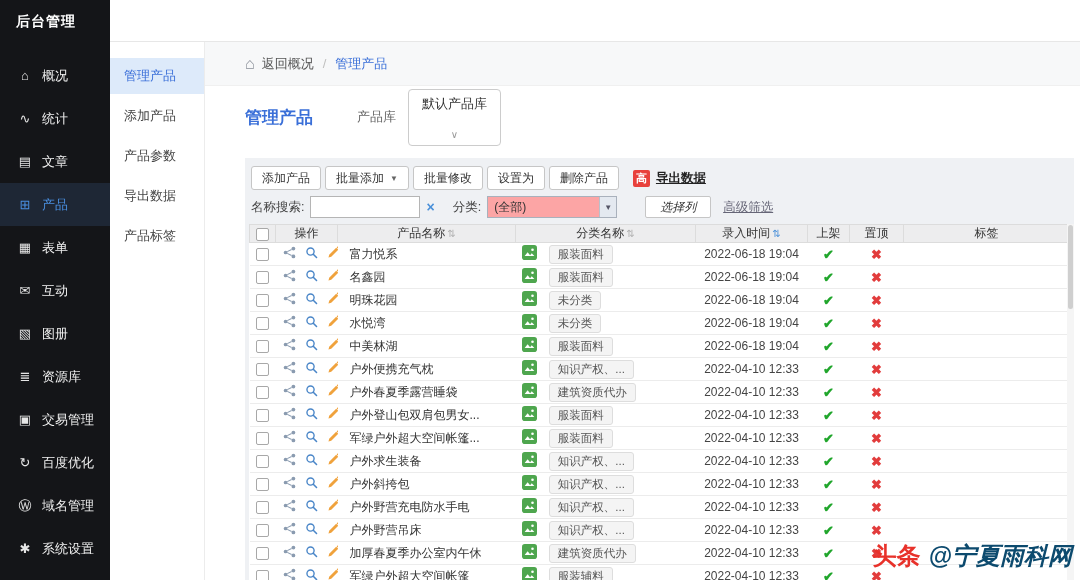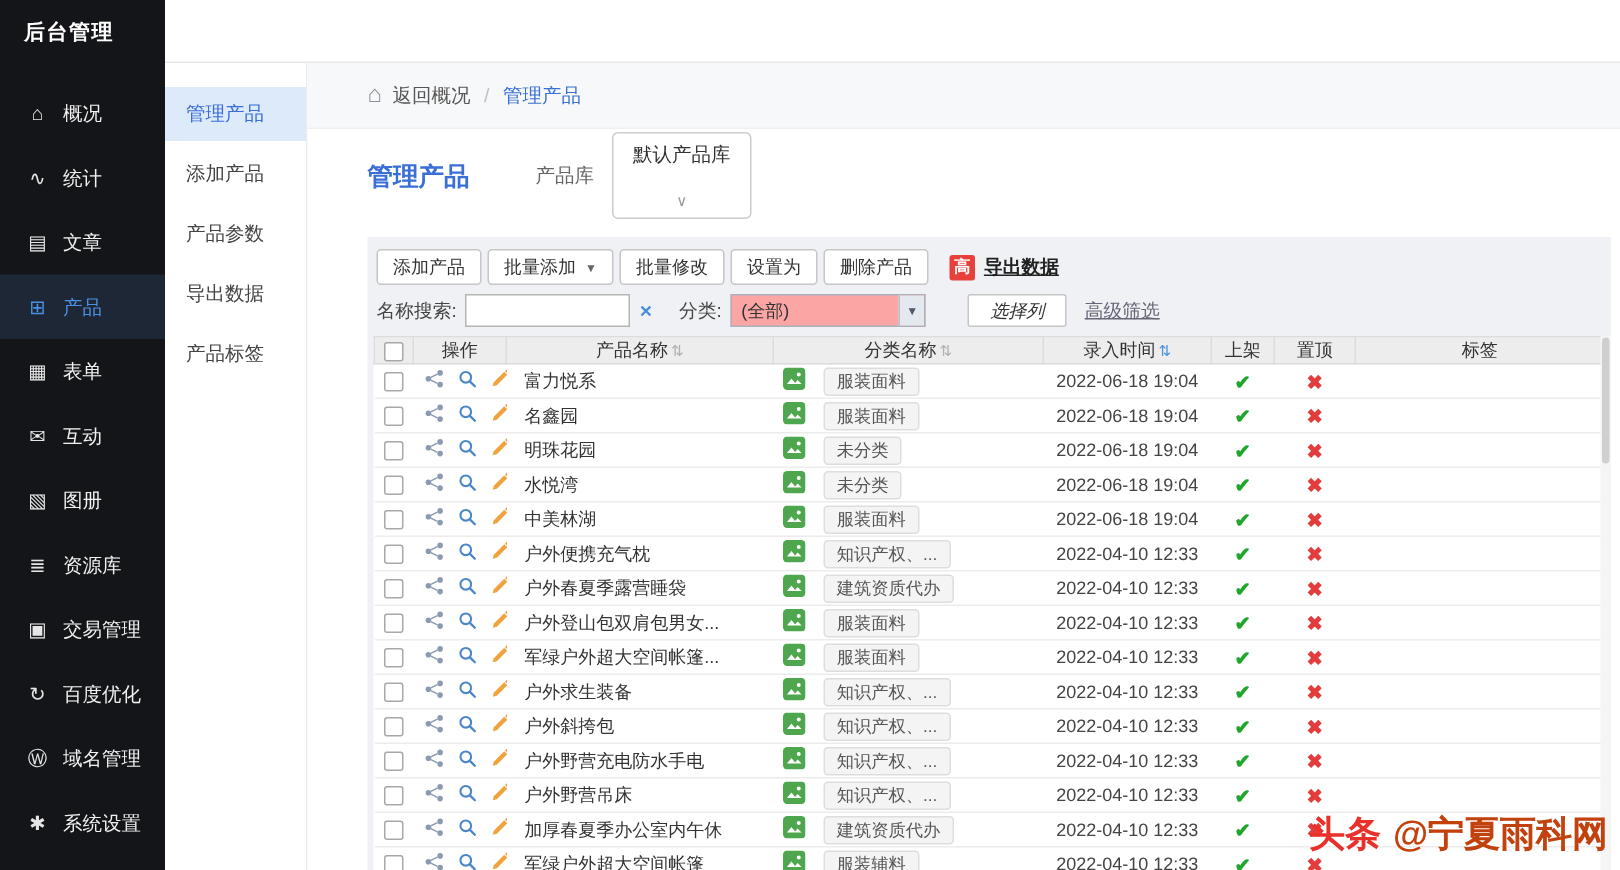--- a/index.html
+++ b/index.html
@@ -82,21 +82,21 @@
   .mark.ok { color:#21a62c; }
   .mark.no { color:#e23c3c; }
   input[type=checkbox] { appearance:none; -webkit-appearance:none; width:13px; height:13px; border:1px solid #a8a8a8; border-radius:2px; background:#fff; margin:0; cursor:pointer; vertical-align:middle; }
 
   .vscroll { position:absolute; top:66px; right:0; width:7px; bottom:0; background:#f5f5f5; }
   .vthumb { width:5px; margin:1px; height:84px; background:#cfcfcf; border-radius:3px; }
 
   
   .watermark { position:absolute; right:8px; bottom:8px; font-size:24px; font-weight:bold; display:flex; gap:8px; align-items:center; z-index:50; }
   .wm-prefix { color:#e8312a; }
-  .wm-handle { color:#c2410c; }
+  .wm-handle { color:#0c4a6e;font-style:italic; }
 </style>
 </head>
 <body>
 
 <div class="stage">
 
   <aside class="sidebar">
     <div class="logo">后台管理</div>
     <nav class="nav">
         <div class="nav-item">

